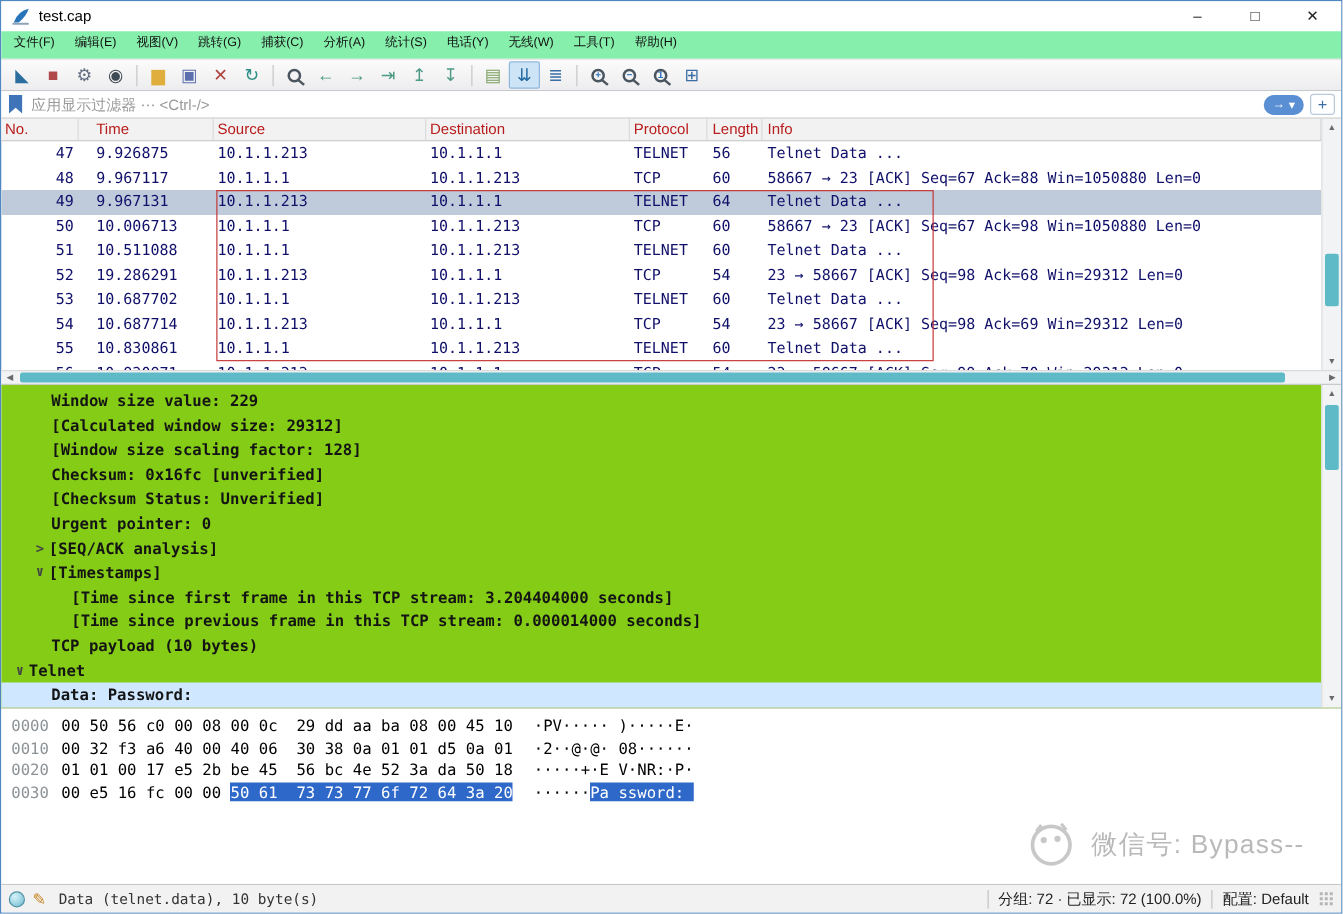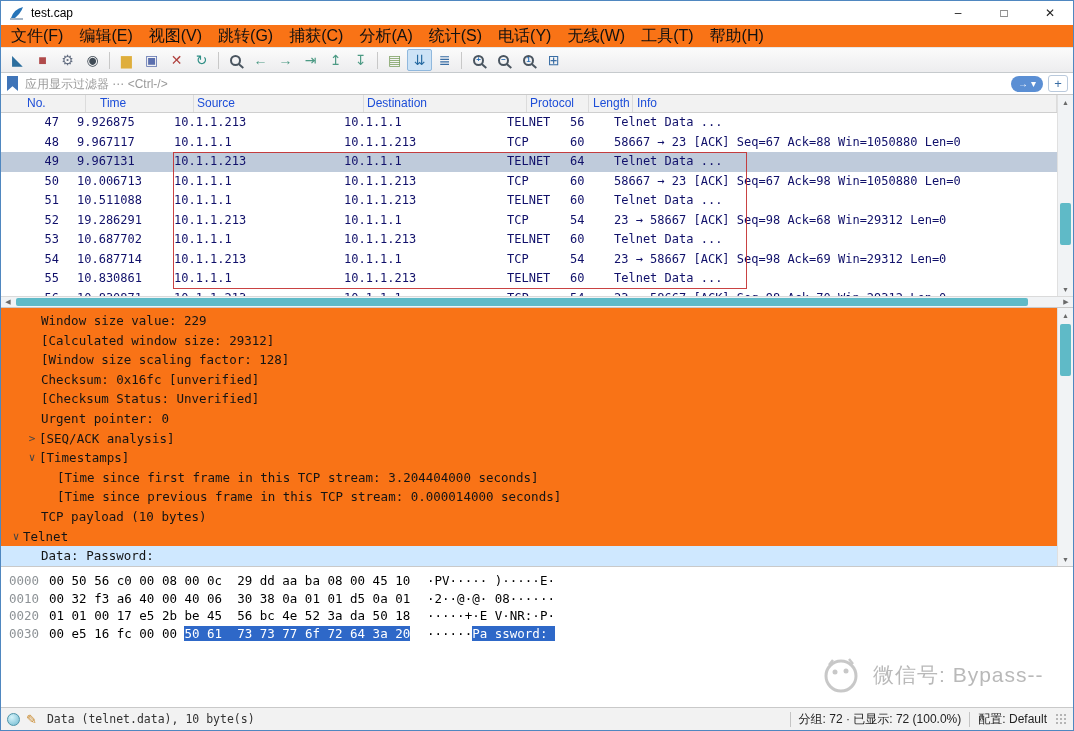--- a/index.html
+++ b/index.html
@@ -9,22 +9,22 @@
 
   
   .titlebar { height: 24px; display: flex; align-items: center; padding-left: 8px;
               font-size: 12px; background: #fff; flex: 0 0 auto; }
   .app-icon { width: 16px; height: 16px; margin-right: 6px; }
   .win-controls { margin-left: auto; display: flex; height: 100%; }
   .win-btn { width: 46px; display: flex; align-items: center; justify-content: center;
              font-size: 12px; color: #222; }
 
   
-  .menubar { height: 22px; display: flex; align-items: center; padding-left: 2px;
-             font-size: 16px; background: #f97316; flex: 0 0 auto; }
+  .menubar { height: 22px; display: flex; align-items: flex-start; padding-left: 2px;
+             font-size: 10px; background: #86efac; flex: 0 0 auto; }
   .menu-item { padding: 2px 8px; color: #111; white-space: nowrap; }
 
   
   .toolbar { height: 26px; display: flex; align-items: center; padding: 0 4px;
              background: linear-gradient(#fbfbfb, #ededef);
              border-top: 1px solid #e6e6e6; border-bottom: 1px solid #c6cacd; flex: 0 0 auto; }
   .tb-btn { width: 25px; height: 22px; display: flex; align-items: center; justify-content: center;
             font-size: 14px; border: 1px solid transparent; border-radius: 2px; }
   .tb-btn.active { background: #cde3f6; border-color: #90b8dd; }
   .tb-sep { width: 1px; height: 17px; background: #c8c8c8; margin: 0 4px; }
@@ -44,21 +44,21 @@
                   font-family: "Liberation Sans", sans-serif; }
   .filter-input::placeholder { color: #9a9a9a; }
   .apply-btn { display: flex; align-items: center; background: #5b8fd4; border-radius: 9px;
                color: #fff; height: 16px; padding: 0 7px; gap: 3px; font-size: 10px; margin-right: 5px; }
   .add-btn { width: 20px; height: 17px; border: 1px solid #b9c9dc; border-radius: 3px; color: #3a6ea5;
              display: flex; align-items: center; justify-content: center; font-size: 13px; margin-right: 2px; }
 
   
   .list-wrap { position: relative; flex: 0 0 auto; height: 201px; }
   .list-header { height: 18px; display: flex; background: #f2f2f2; border-bottom: 1px solid #cfcfcf;
-                 font-size: 12px; color: #1d4ed8; width: calc(100% - 16px); padding-left: 23px; }
+                 font-size: 12px; color: #b91c1c; width: calc(100% - 16px); }
   .hcell { border-right: 1px solid #dcdcdc; padding: 1px 2px; white-space: nowrap; overflow: hidden; }
   .list-body { height: 183px; overflow: hidden; width: calc(100% - 16px);
                font-family: "DejaVu Sans Mono", "Liberation Mono", monospace;
                font-size: 12px; color: #10106a; }
   .pkt-row { height: 19.5px; line-height: 19.5px; display: flex; white-space: nowrap; }
   .pkt-row.sel { background: #bfcbdb; }
   .c-no    { width: 62px; text-align: right; padding-right: 4px; flex: 0 0 auto; }
   .c-time  { width: 108px; padding-left: 14px; flex: 0 0 auto; }
   .c-src   { width: 170px; padding-left: 3px; flex: 0 0 auto; }
   .c-dst   { width: 163px; padding-left: 3px; flex: 0 0 auto; }
@@ -76,22 +76,22 @@
   .vs-thumb { position: absolute; left: 2px; right: 2px; background: #5fbac7; border-radius: 2px; }
   .hscroll { height: 12px; background: #f1f3f5; border-top: 1px solid #dadada;
              border-bottom: 1px solid #c9c9c9; position: relative; flex: 0 0 auto; }
   .hs-arrow { position: absolute; top: 0; width: 14px; height: 100%; display: flex;
               align-items: center; justify-content: center; font-size: 7px; color: #6a6a6a; }
   .hs-left { left: 0; } .hs-right { right: 0; }
   .hs-thumb { position: absolute; top: 1px; height: 8px; left: 15px; width: calc(100% - 60px);
               background: #5fbac7; border-radius: 2px; }
 
   
-  .details { position: relative; height: 259px; background: #f97316; flex: 0 0 auto;
-             border-bottom: 1px solid #c9c9c9; }
+  .details { position: relative; height: 259px; background: #84cc16; flex: 0 0 auto;
+             border-bottom: 1px solid #c9c9c9; font-weight: bold; }
   .det-lines { padding-top: 3px; margin-right: 16px;
                font-family: "DejaVu Sans Mono", "Liberation Mono", monospace; font-size: 12.5px; }
   .det-line { height: 19.6px; line-height: 19.6px; color: #141414; display: flex; align-items: center; }
   .det-line.sel { background: #cfe8ff; }
   .det-arrow { width: 14px; color: #444; font-size: 11px; text-align: center; flex: 0 0 auto; }
   .det-text { white-space: pre; }
 
   
   .hexpane { height: 140px; background: #fff; position: relative; flex: 0 0 auto; padding-top: 5px; }
   .hex-row { display: flex; font-family: "DejaVu Sans Mono", "Liberation Mono", monospace;

